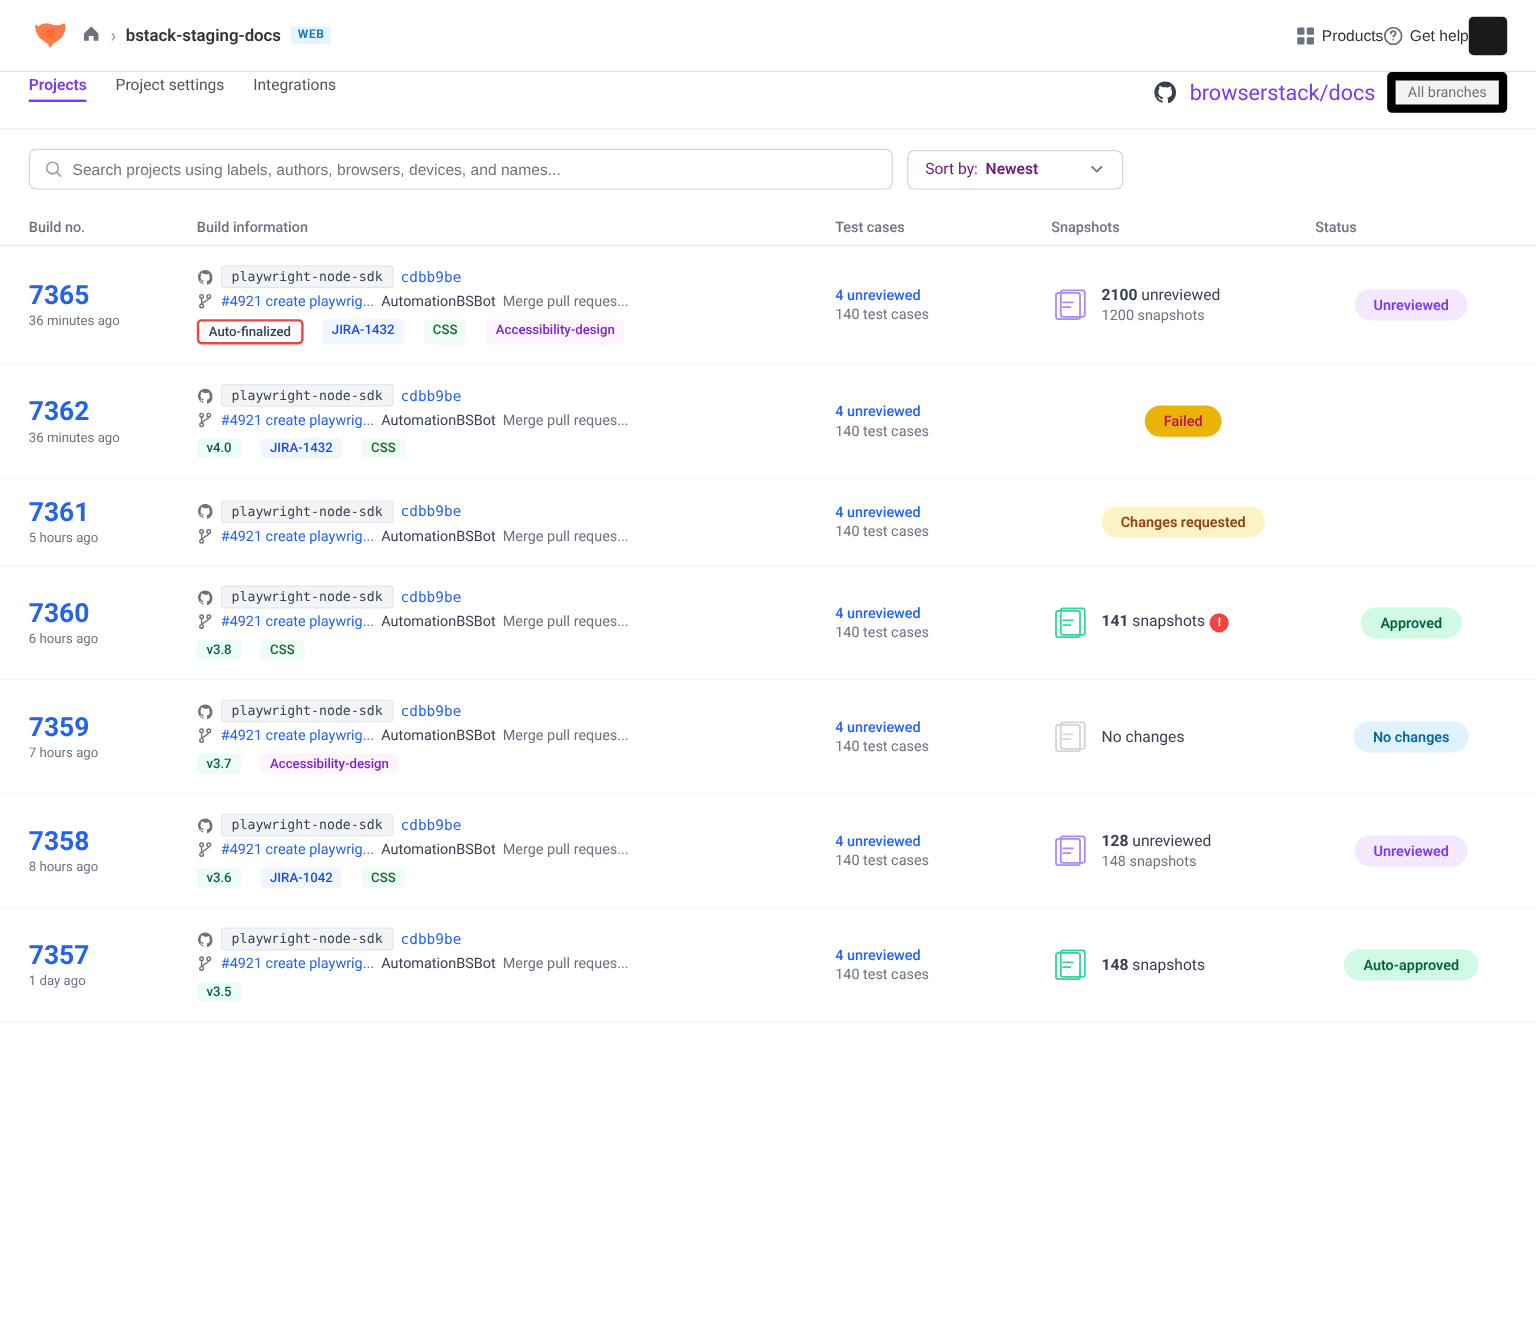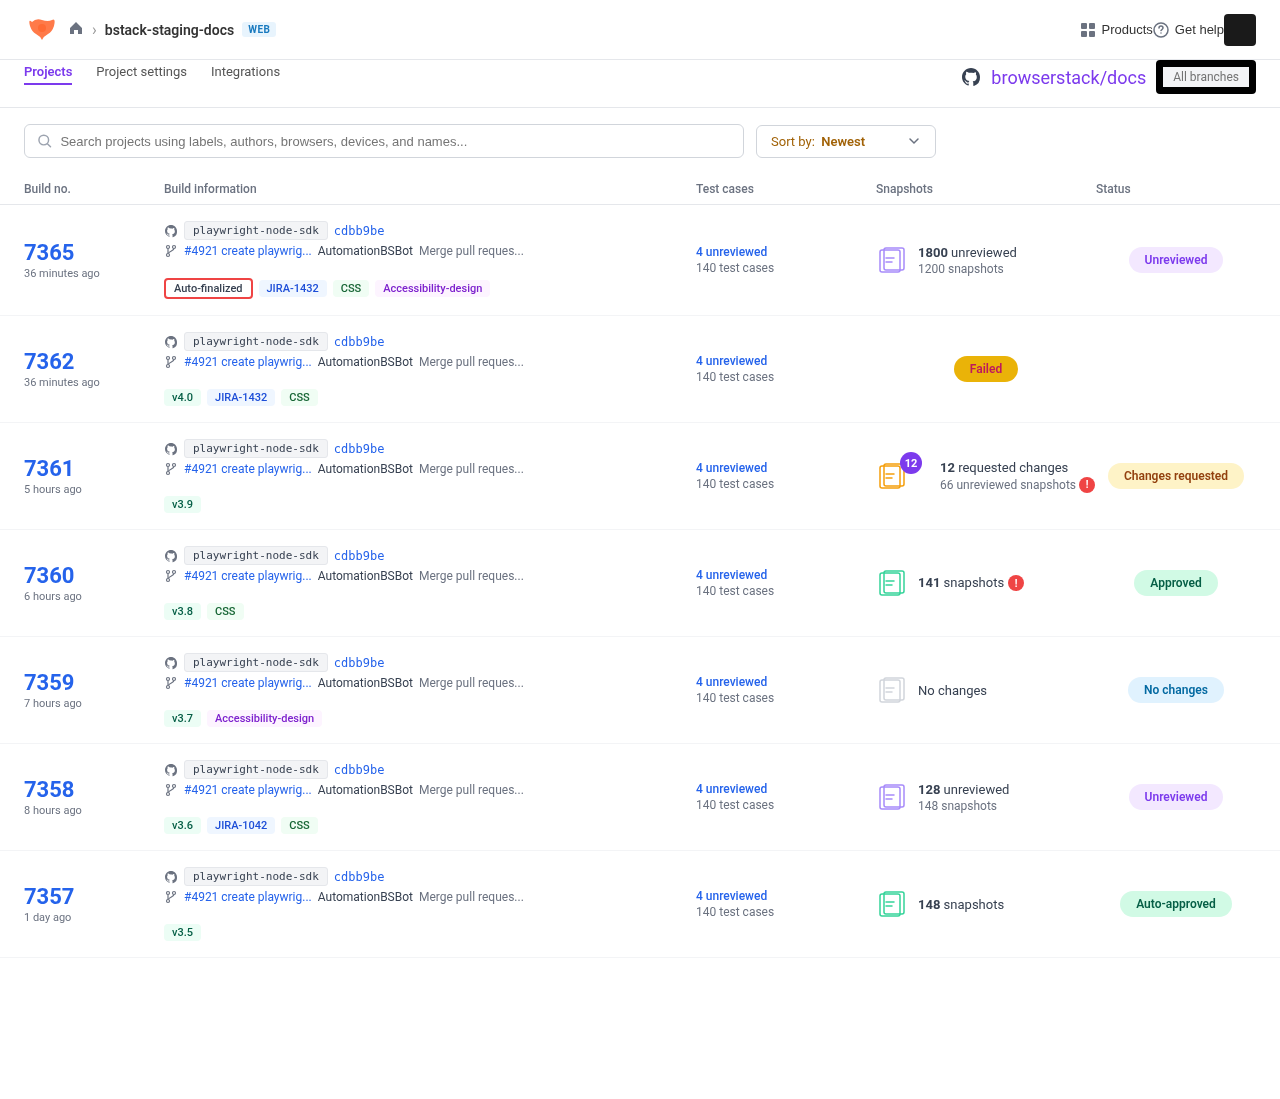--- a/index.html
+++ b/index.html
@@ -22,39 +22,39 @@
     .nav-item { font-size: 13px; color: #555; cursor: pointer; padding: 4px 0; text-decoration: none; }
     .nav-item.active { color: #7c3aed; border-bottom: 2px solid #7c3aed; font-weight: 600; }
     .nav-right { margin-left: auto; display: flex; align-items: center; gap: 10px; }
     .github-link { color: #7c3aed; font-size: 18px; text-decoration: none; }
     .branches-badge { background: #f3f4f6; border: 7px solid #000000; color: #737373; font-size: 12px; padding: 3px 10px; border-radius: 4px; cursor: pointer; }
 
     
     .toolbar { display: flex; align-items: center; gap: 12px; padding: 16px 24px; }
     .search-box { flex: 1; max-width: 720px; display: flex; align-items: center; gap: 8px; border: 1px solid #d1d5db; border-radius: 6px; padding: 8px 12px; }
     .search-box input { border: none; outline: none; font-size: 13px; color: #4d7c0f; width: 100%; }
-    .sort-select { display: flex; align-items: center; gap: 8px; border: 1px solid #d1d5db; border-radius: 6px; padding: 8px 14px; font-size: 13px; color: #a16207; cursor: pointer; background: #fff; min-width: 180px; justify-content: space-between; }
+    .sort-select { display: flex; align-items: center; gap: 8px; border: 1px solid #d1d5db; border-radius: 6px; padding: 8px 14px; font-size: 13px; color: #701a75; cursor: pointer; background: #fff; min-width: 180px; justify-content: space-between; }
 
     
     .table-header { display: grid; grid-template-columns: 140px 1fr 180px 220px 160px; padding: 8px 24px; border-bottom: 1px solid #e5e7eb; color: #6b7280; font-size: 12px; font-weight: 500; }
     
     
     .build-row { display: grid; grid-template-columns: 140px 1fr 180px 220px 160px; padding: 16px 24px; border-bottom: 1px solid #f3f4f6; align-items: center; }
     
     .build-num { font-size: 22px; font-weight: 700; color: #2563eb; cursor: pointer; }
     .build-time { font-size: 11px; color: #6b7280; margin-top: 2px; }
     
     .build-info { display: flex; flex-direction: column; gap: 4px; }
     .build-info-line { display: flex; align-items: center; gap: 6px; flex-wrap: wrap; }
     .sdk-badge { background: #f3f4f6; border: 1px solid #e5e7eb; color: #374151; font-size: 11px; padding: 2px 8px; border-radius: 3px; font-family: monospace; }
     .commit-hash { color: #2563eb; font-size: 12px; text-decoration: none; font-family: monospace; }
     .pr-link { color: #2563eb; font-size: 12px; text-decoration: none; }
     .author { font-size: 12px; color: #374151; }
     .merge-text { font-size: 12px; color: #6b7280; }
-    .tags { display: flex; gap: 6px; flex-wrap: wrap; margin-top: 16px; align-items: center; }
+    .tags { display: flex; gap: 16px; flex-wrap: wrap; margin-top: 4px; }
     .tag { font-size: 11px; padding: 2px 8px; border-radius: 4px; font-weight: 500; }
     .tag-auto-finalized { background: #fff; color: #374151; border: 2px solid #ef4444; }
     .tag-jira { background: #eff6ff; color: #1d4ed8; }
     .tag-css { background: #f0fdf4; color: #166534; }
     .tag-accessibility { background: #fdf4ff; color: #7e22ce; }
     .tag-version { background: #ecfdf5; color: #065f46; }
     
     .test-cases { display: flex; flex-direction: column; gap: 2px; }
     .unreviewed-link { color: #2563eb; font-size: 12px; text-decoration: none; font-weight: 500; }
     .test-cases-count { font-size: 12px; color: #6b7280; }
@@ -199,21 +199,21 @@
         <span class="test-cases-count">140 test cases</span>
       </div>
       <div class="snapshots">
 
       <svg class="snapshot-svg" viewBox="0 0 32 32" fill="none">
     <rect x="4" y="6" width="20" height="22" rx="2" stroke="#a78bfa" stroke-width="1.5" fill="none"></rect>
     <rect x="8" y="4" width="20" height="22" rx="2" stroke="#a78bfa" stroke-width="1.5" fill="none"></rect>
     <path d="M10 14h8M10 18h6" stroke="#a78bfa" stroke-width="1.5" stroke-linecap="round"></path>
   </svg>
       <div class="snapshot-info">
-        <span class="snap-count"><strong>1800</strong> unreviewed</span>
+        <span class="snap-count"><strong>2100</strong> unreviewed</span>
         <span class="snap-label">1200 snapshots</span>
       </div>
       </div>
       <div class="status">
         <span class="status-badge status-unreviewed">Unreviewed</span>
       </div>
     </div>
     <div class="build-row">
       <div>
         <div class="build-num">7362</div>
@@ -271,42 +271,24 @@
             <circle cx="4" cy="3" r="1.5" stroke="#6b7280" stroke-width="1.2"></circle>
             <circle cx="10" cy="3" r="1.5" stroke="#6b7280" stroke-width="1.2"></circle>
             <circle cx="4" cy="11" r="1.5" stroke="#6b7280" stroke-width="1.2"></circle>
             <path d="M4 4.5V9.5" stroke="#6b7280" stroke-width="1.2"></path>
             <path d="M10 4.5C10 6.5 6 7 4.5 9" stroke="#6b7280" stroke-width="1.2"></path>
           </svg>
           <a class="pr-link">#4921 create playwrig...</a>
           <span class="author">AutomationBSBot</span>
           <span class="merge-text">Merge pull reques...</span>
         </div>
-        <div class="tags">
-          <span class="tag tag-version">v3.9</span>
-        </div>
-      </div>
-      <div class="test-cases">
-        <a class="unreviewed-link">4 unreviewed</a>
-        <span class="test-cases-count">140 test cases</span>
-      </div>
-      <div class="snapshots">
-
-      <div style="position:relative;display:inline-flex;">
-        <svg class="snapshot-svg" viewBox="0 0 32 32" fill="none">
-    <rect x="4" y="6" width="20" height="22" rx="2" stroke="#f59e0b" stroke-width="1.5" fill="none"></rect>
-    <rect x="8" y="4" width="20" height="22" rx="2" stroke="#f59e0b" stroke-width="1.5" fill="none"></rect>
-    <path d="M10 14h8M10 18h6" stroke="#f59e0b" stroke-width="1.5" stroke-linecap="round"></path>
-  </svg>
-        <span class="changes-badge">12</span>
-      </div>
-      <div class="snapshot-info">
-        <span class="snap-count"><strong>12</strong> requested changes</span>
-        <span class="snap-label">66 unreviewed snapshots <span style="display:inline-flex;align-items:center;justify-content:center;width:16px;height:16px;background:#ef4444;color:#fff;border-radius:50%;font-size:10px;font-weight:700;">!</span></span>
-      </div>
+      </div>
+      <div class="test-cases">
+        <a class="unreviewed-link">4 unreviewed</a>
+        <span class="test-cases-count">140 test cases</span>
       </div>
       <div class="status">
         <span class="status-badge status-changes-requested">Changes requested</span>
       </div>
     </div>
     <div class="build-row">
       <div>
         <div class="build-num">7360</div>
         <div class="build-time">6 hours ago</div>
       </div>

